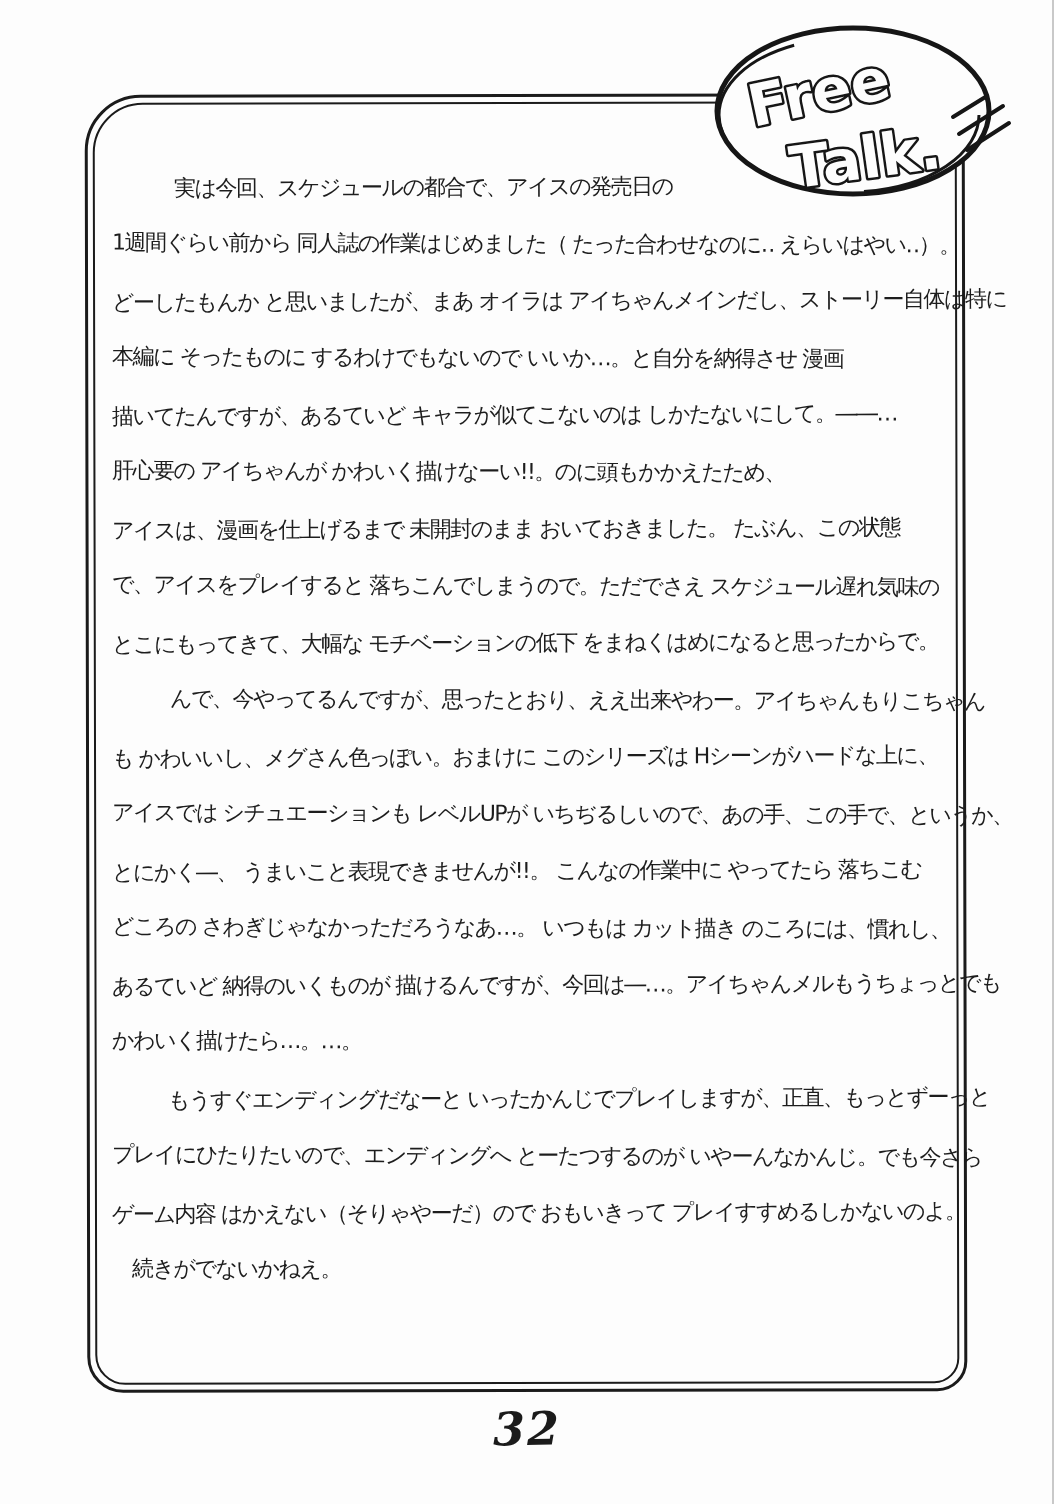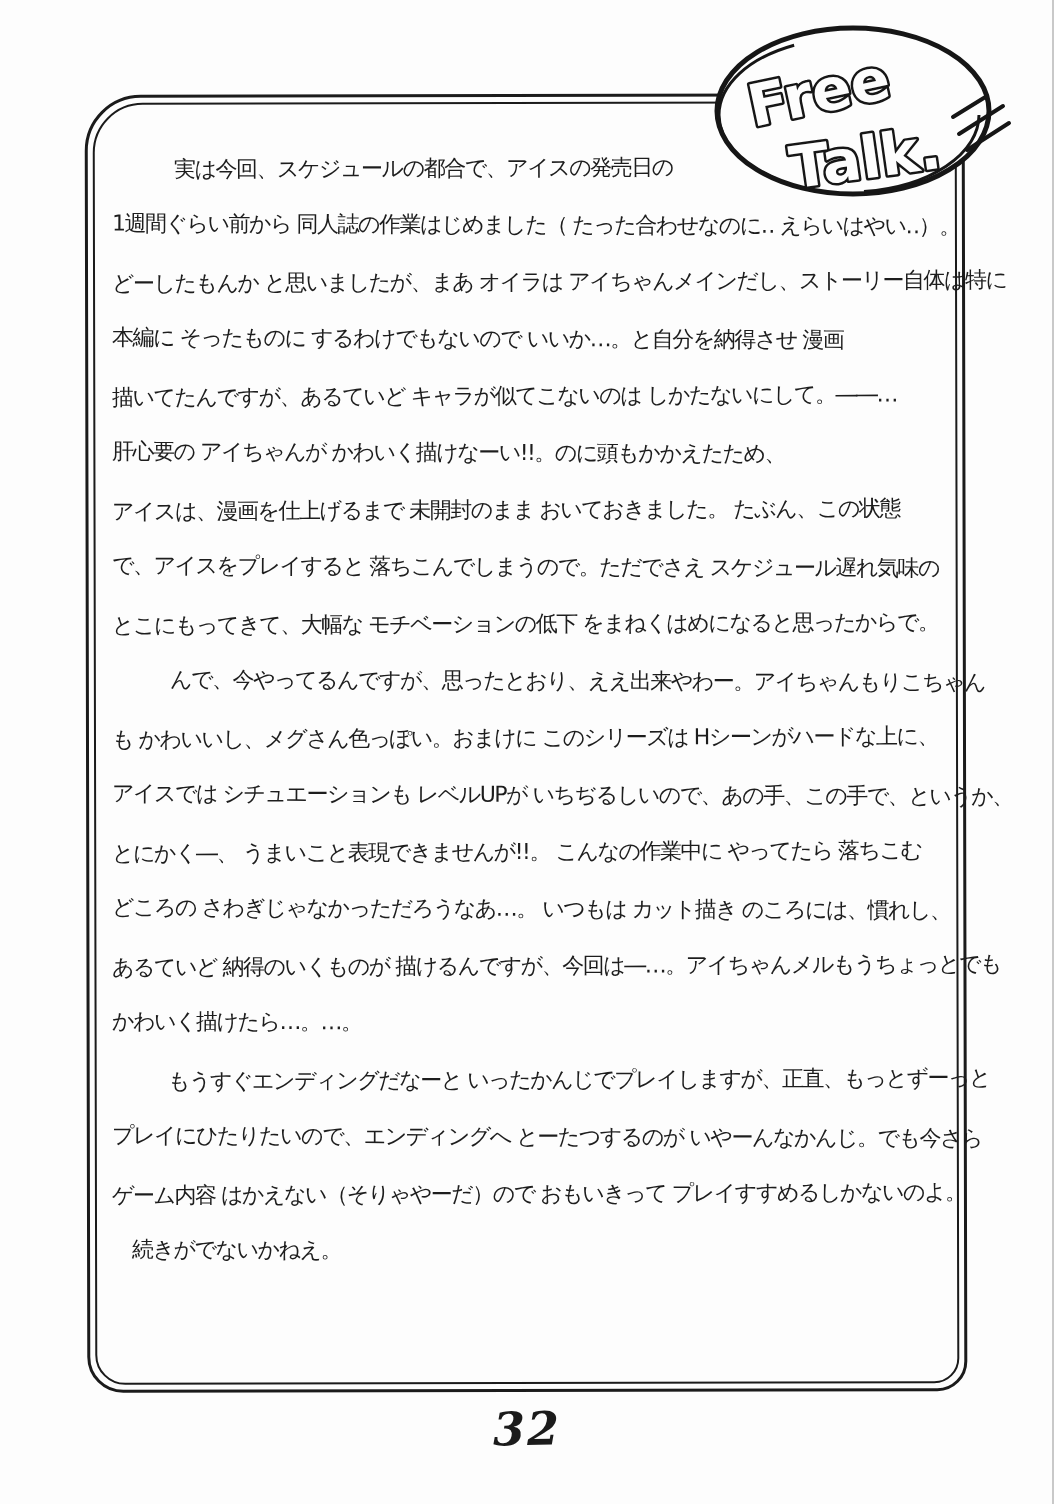--- a/index.html
+++ b/index.html
@@ -31,21 +31,21 @@
   .frame-inner {
     position: absolute;
     left: 5px; top: 5px;
     right: 5px; bottom: 5px;
     border: 2.5px solid #1b1b1b;
     border-radius: 50px 36px 25px 30px;
   }
   
   .text-block {
     position: absolute;
-    left: 112px; top: 139px;
+    left: 112px; top: 158px;
     width: 846px;
     color: #1d1d1d;
   }
   .hand-line {
     height: 57px;
     line-height: 57px;
     font-size: 22px;
     letter-spacing: -1.5px;
     white-space: nowrap;
     overflow: visible;

